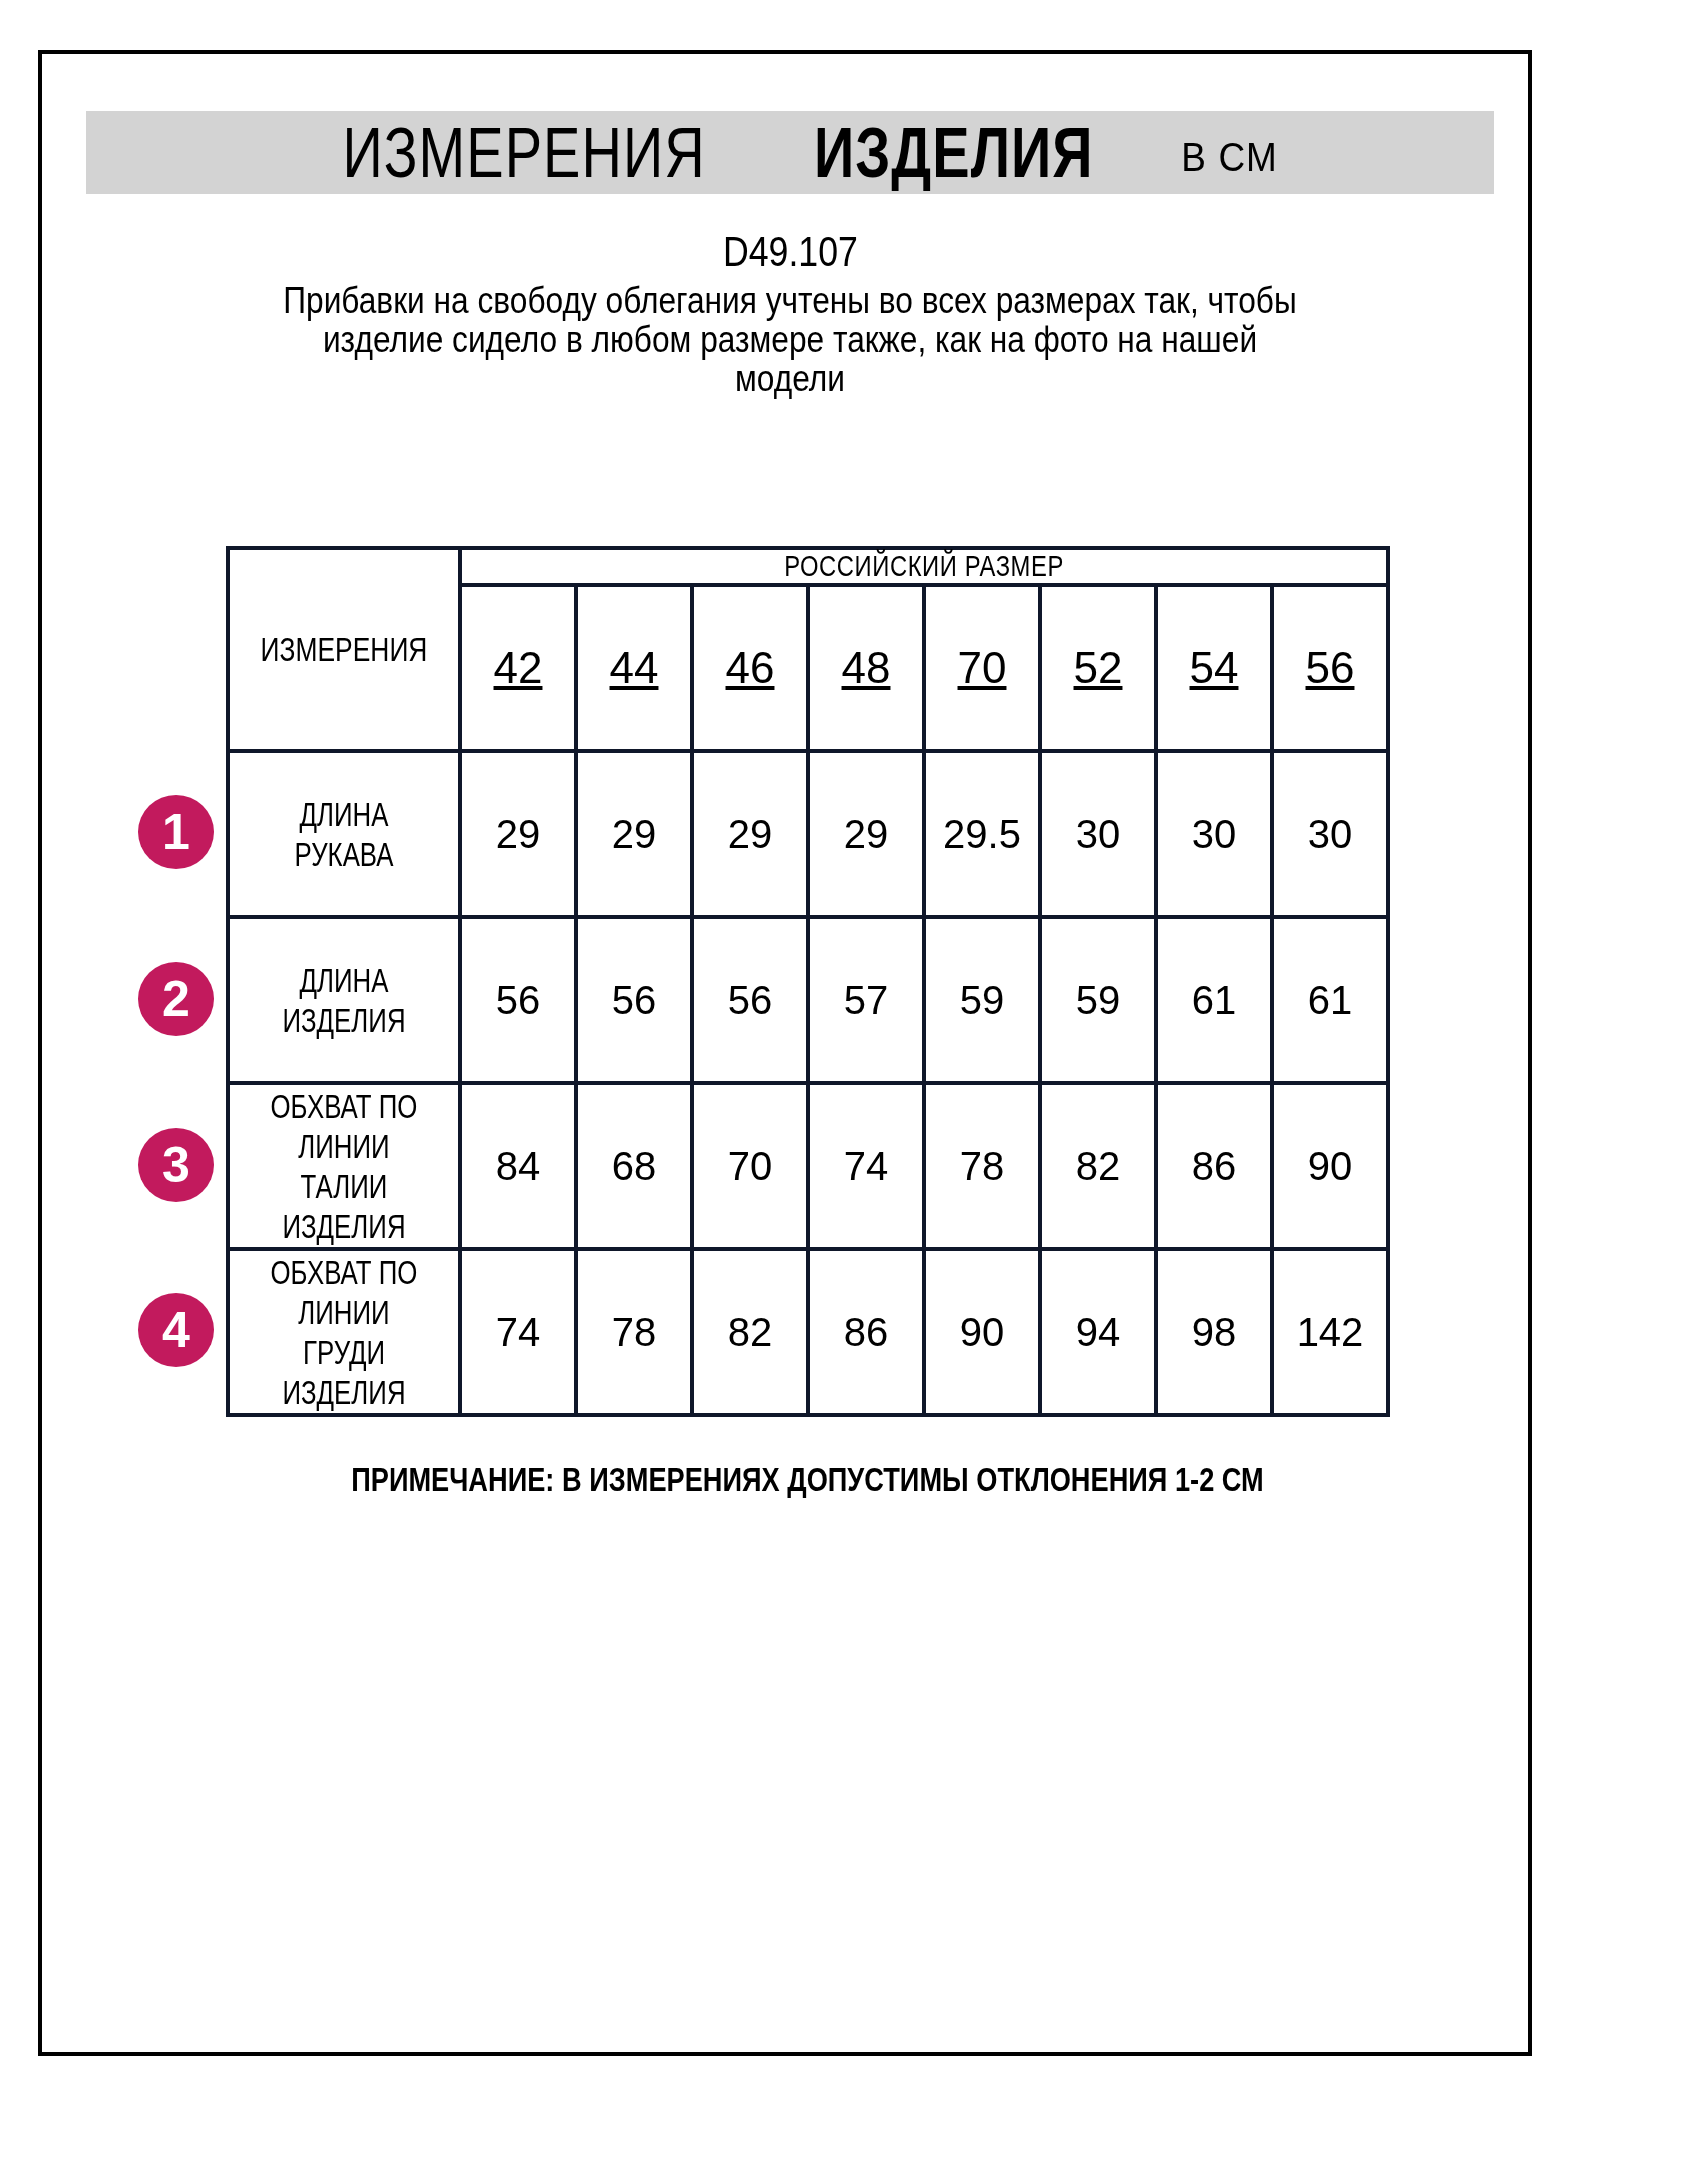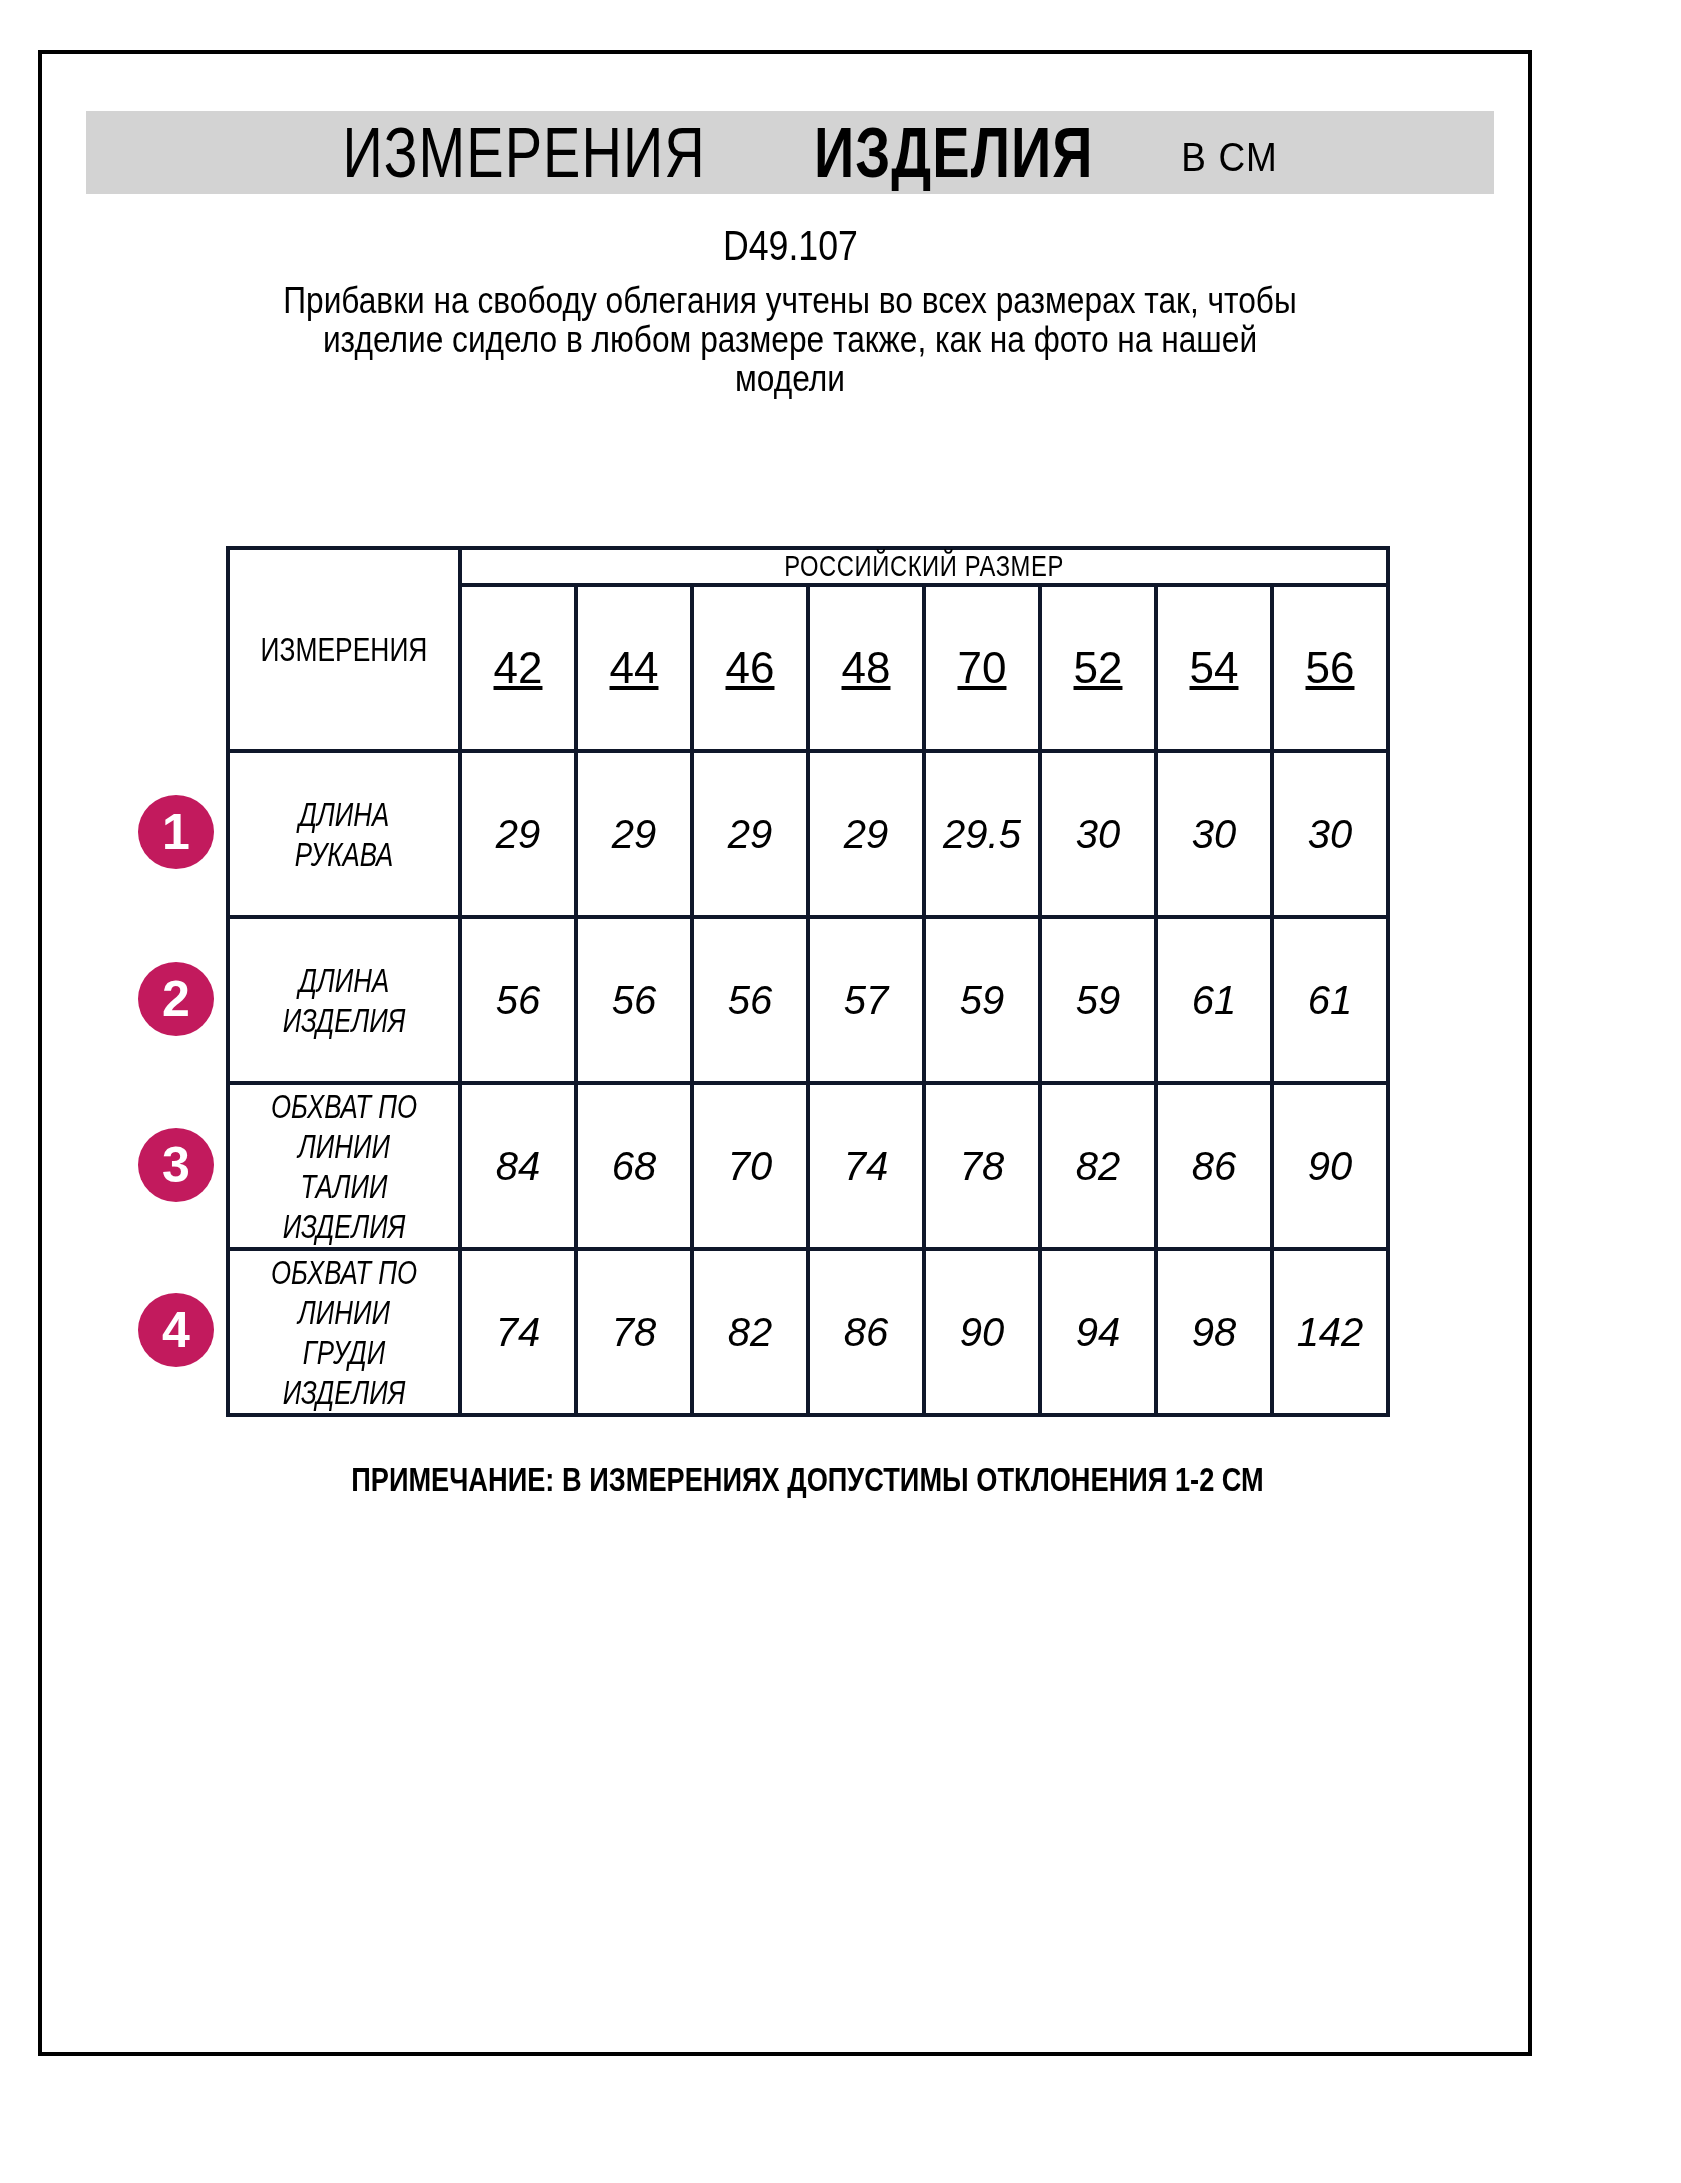--- a/index.html
+++ b/index.html
@@ -12,41 +12,41 @@
     border:4.6px solid #000;box-sizing:border-box;background:#fff;
   }
   .title-bar{
     position:absolute;left:86px;top:111px;width:1408px;height:83px;
     display:flex;align-items:center;justify-content:center;gap:28px;
   }
   .title-main{font-size:70px;font-weight:400;display:inline-block;transform:scaleX(0.8);letter-spacing:1.3px;}
   .title-bold{font-size:70px;font-weight:700;display:inline-block;transform:scaleX(0.8);letter-spacing:1.3px;}
   .title-units{font-size:41px;font-weight:400;display:inline-block;transform:scaleX(0.9) translateY(5.3px);margin-left:20px;letter-spacing:1.3px;}
   .product-code{
-    position:absolute;left:86px;top:222px;width:1408px;text-align:center;
+    position:absolute;left:86px;top:228px;width:1408px;text-align:center;
     font-size:42px;
   }
   .product-code span{display:inline-block;transform:scaleX(0.85);}
   .intro{
     position:absolute;left:86px;top:281px;width:1408px;text-align:center;
     font-size:36px;line-height:39px;transform:scaleX(0.88);
   }
   .size-table{
     position:absolute;left:226px;top:546px;
     border-collapse:collapse;table-layout:fixed;
   }
   .size-table td,.size-table th{
     border:4px solid #0f172a;text-align:center;vertical-align:middle;padding:0;
     font-weight:400;
   }
   .col-measure{width:232px;}
   .col-size{width:116px;}
   .row-group-head{height:32px;}
   .row-sizes{height:166px;}
-  .row-data{height:166px;font-style:italic;}
+  .row-data{height:166px;}
   .corner-cell div{font-size:33px;transform:scaleX(0.8);}
   .group-cell div{font-size:29px;transform:scaleX(0.82);letter-spacing:0.7px;}
   .size-cell{font-size:44px;font-weight:700;text-decoration:underline;}
   .label-cell div{
     font-size:34px;line-height:40px;white-space:pre-line;transform:scaleX(0.76);
   }
   .value-cell{font-size:40px;}
   .num-badge{
     position:absolute;left:138px;width:76px;height:74px;border-radius:50%;
     display:flex;align-items:center;justify-content:center;

